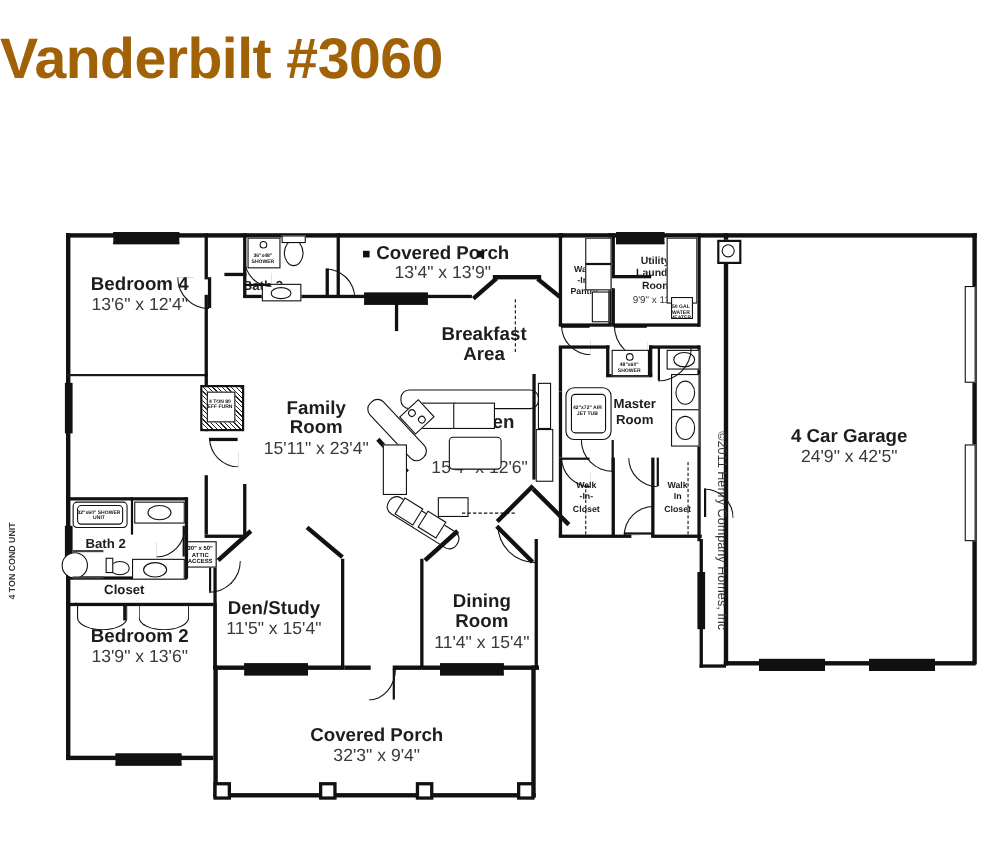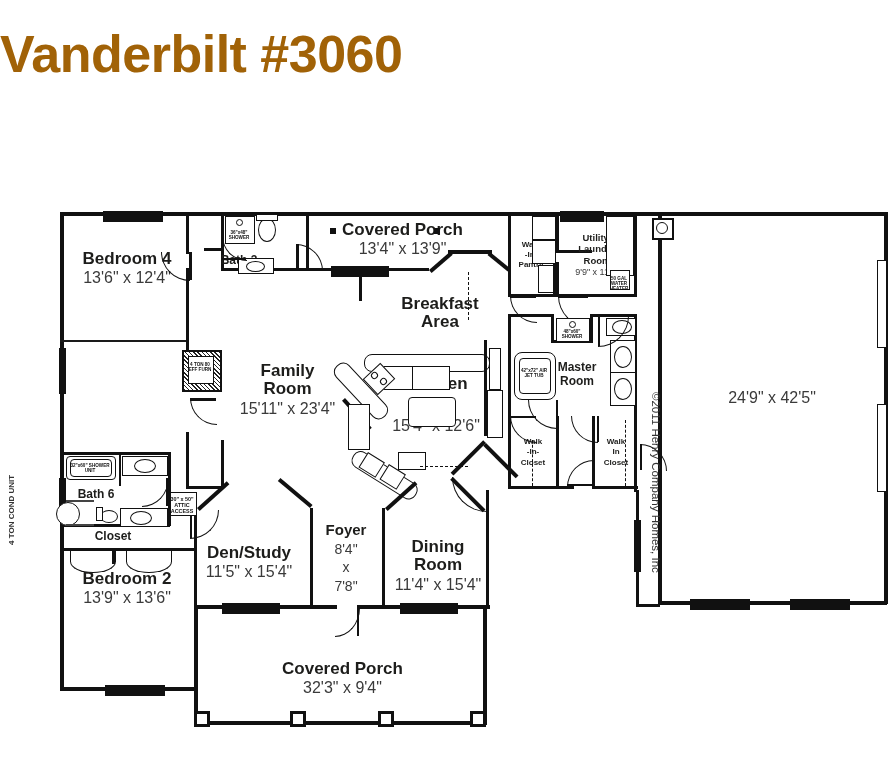--- a/index.html
+++ b/index.html
@@ -352,26 +352,20 @@
 
   <div class="wall" style="left:382px;top:508px;width:3px;height:100px;"></div>
   <div class="diagwall" style="left:385px;top:508px;width:40px;transform:rotate(-42deg);"></div>
   <div class="room-label" style="left:383px;top:538px;width:110px;">
     <span class="nm">Dining</span>
     <span class="nm">Room</span>
     <span class="dim">11'4" x 15'4"</span>
   </div>
 
   <div class="wall" style="left:310px;top:508px;width:3px;height:100px;"></div>
-  <div class="room-label md" style="left:306px;top:521px;width:80px;line-height:1.25;">
-    <span class="nm">Foyer</span>
-    <span class="dim">8'4"</span>
-    <span class="dim">x</span>
-    <span class="dim">7'8"</span>
-  </div>
 
   <div class="wall" style="left:313px;top:605px;width:24px;height:4px;"></div>
   <div class="wall" style="left:357px;top:605px;width:26px;height:4px;"></div>
   <div class="door" style="left:337px;top:609px;">
     <div class="leaf" style="left:20px;top:-1px;width:2.4px;height:28px;"></div>
     <div class="arc" style="left:-2px;top:-1px;width:24px;height:28px;border:1.4px solid #111;border-radius:0 0 100% 0;border-top:none;border-left:none;"></div>
   </div>
 
   <div class="wall" style="left:194px;top:508px;width:3px;height:100px;"></div>
   <div class="diagwall" style="left:310px;top:508px;width:42px;transform:rotate(-140deg);"></div>
@@ -389,21 +383,21 @@
   <div class="minitext2" style="left:169px;top:496px;width:26px;">30" x 50" ATTIC ACCESS</div>
 
   <div class="wall" style="left:60px;top:452px;width:3px;height:2px;"></div>
   <div class="wall" style="left:60px;top:452px;width:110px;height:2.6px;"></div>
   <div class="wall" style="left:168px;top:452px;width:2.6px;height:74px;"></div>
   <div class="wall" style="left:60px;top:524px;width:110px;height:2.6px;"></div>
   <div class="wall" style="left:119px;top:452px;width:2.2px;height:34px;"></div>
   <div class="win v" style="left:59px;top:478px;height:30px;"></div>
 
   <div class="room-label sm" style="left:66px;top:488px;width:60px;">
-    <span class="nm">Bath 6</span>
+    <span class="nm">Bath 2</span>
   </div>
 
   <div class="fx r4" style="left:66px;top:456px;width:48px;height:22px;"></div>
   <div class="fx r4" style="left:70px;top:459px;width:40px;height:16px;"></div>
   <div class="minitext" style="left:70px;top:463px;width:40px;">32"x60" SHOWER UNIT</div>
 
   <div class="fx" style="left:122px;top:456px;width:44px;height:18px;"></div>
   <div class="fx oval" style="left:134px;top:459px;width:20px;height:12px;"></div>
 
   <div class="fx oval" style="left:100px;top:510px;width:16px;height:11px;"></div>
@@ -454,20 +448,21 @@
       <i></i>
     </div>
   <div class="pier" style="left:378px;top:711px;width:16px;height:16px;">
       <i></i>
     </div>
   <div class="pier" style="left:470px;top:711px;width:16px;height:16px;">
       <i></i>
     </div>
 
   <div class="room-label" style="left:660px;top:388px;width:224px;">
+    <span class="nm">4 Car Garage</span>
     <span class="dim">24'9" x 42'5"</span>
   </div>
   <div class="win v" style="left:877px;top:260px;height:86px;background:#fff;border:1.6px solid #111;width:8px;"></div>
   <div class="win v" style="left:877px;top:404px;height:86px;background:#fff;border:1.6px solid #111;width:8px;"></div>
 
   <div class="win h" style="left:690px;top:599px;width:60px;"></div>
   <div class="win h" style="left:790px;top:599px;width:60px;"></div>
 
   <div class="door" style="left:640px;top:470px;">
     <div class="leaf" style="left:0px;top:-26px;width:2.4px;height:26px;"></div>

